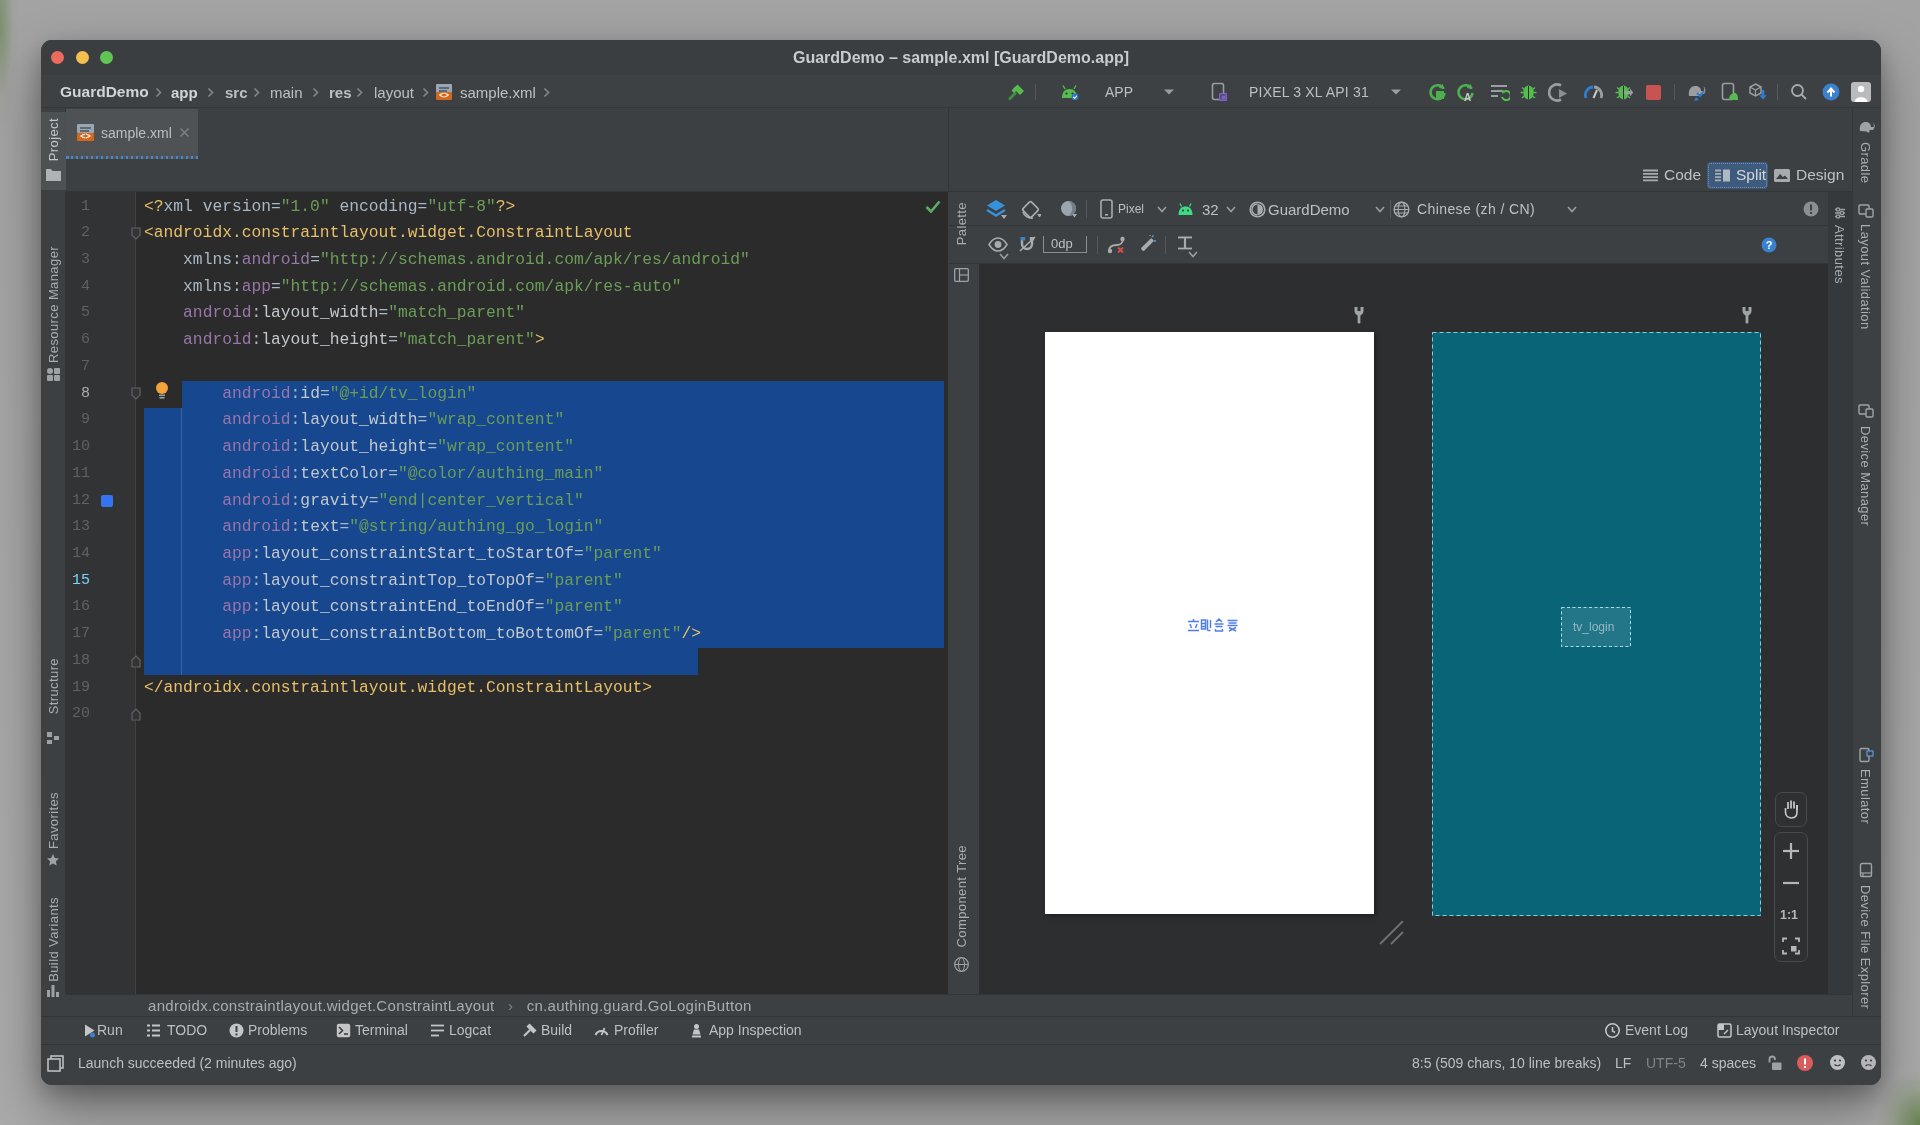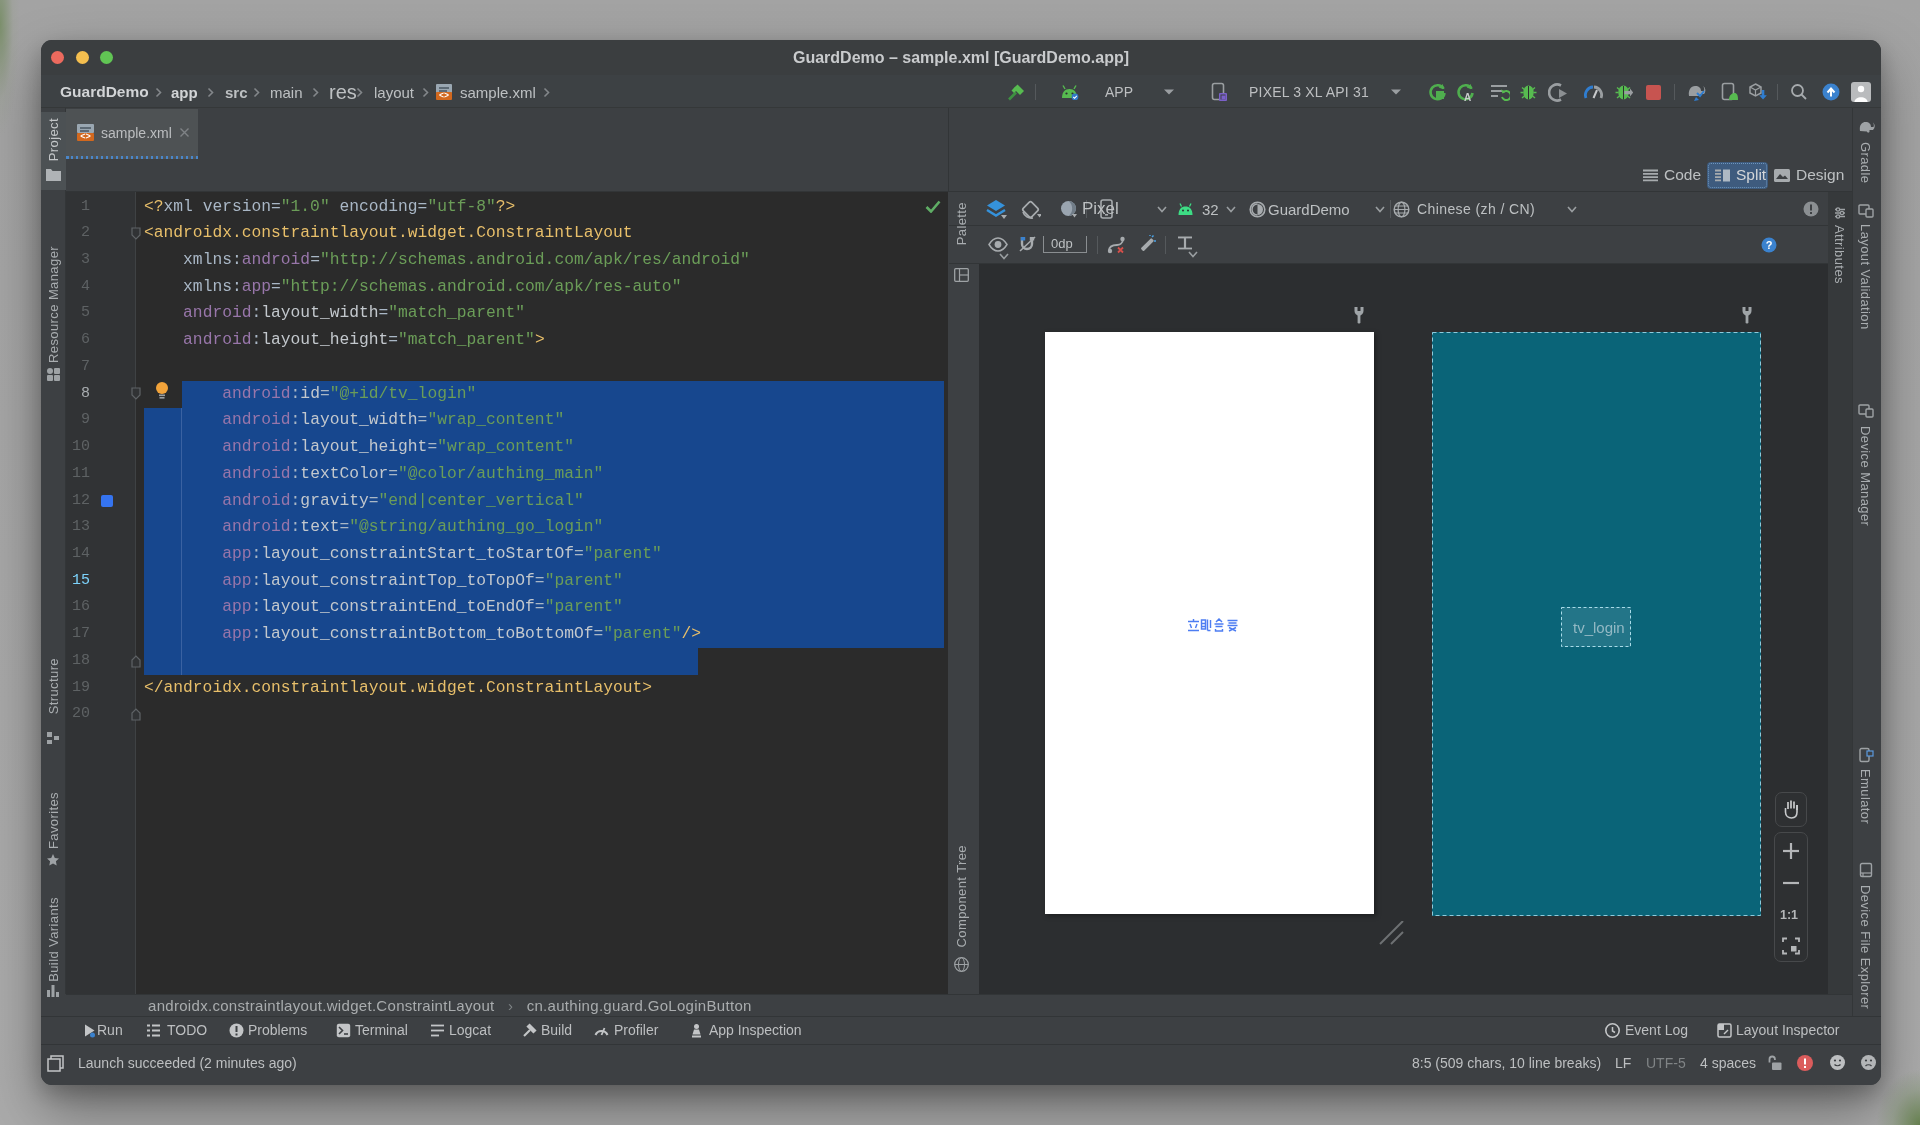--- a/index.html
+++ b/index.html
@@ -24,21 +24,21 @@
 <div class="abs" style="left:0;top:0;width:1840px;height:35px;background:#3b3e40"></div>
 <div class="abs" style="left:9.5px;top:10.5px;width:13px;height:13px;border-radius:50%;background:#ec6a5e"></div>
 <div class="abs" style="left:34.5px;top:10.5px;width:13px;height:13px;border-radius:50%;background:#f5bf4f"></div>
 <div class="abs" style="left:58.5px;top:10.5px;width:13px;height:13px;border-radius:50%;background:#61c554"></div>
 <div class="abs" style="left:920px;top:17.5px;transform:translate(-50%,-50%);font-size:16px;font-weight:700;color:#c9cbcd;white-space:nowrap">GuardDemo – sample.xml [GuardDemo.app]</div>
 <div class="abs" style="left:0;top:35px;width:1840px;height:33px;background:#3d4144;border-bottom:1px solid #353839"></div>
 <div class="abs cv" style="left:19px;top:52px;font-size:15.5px;font-weight:700;color:#d2d4d6;white-space:nowrap">GuardDemo</div>
 <div class="abs cv" style="left:130px;top:52px;font-size:15px;font-weight:700;color:#d2d4d6;white-space:nowrap">app</div>
 <div class="abs cv" style="left:184px;top:52px;font-size:15px;font-weight:700;color:#bdc0c2;white-space:nowrap">src</div>
 <div class="abs cv" style="left:229px;top:52px;font-size:15px;font-weight:400;color:#bdc0c2;white-space:nowrap">main</div>
-<div class="abs cv" style="left:288px;top:52px;font-size:20px;font-weight:400;color:#bdc0c2;white-space:nowrap">res</div>
+<div class="abs cv" style="left:288px;top:52px;font-size:15px;font-weight:700;color:#bdc0c2;white-space:nowrap">res</div>
 <div class="abs cv" style="left:333px;top:52px;font-size:15px;font-weight:400;color:#bdc0c2;white-space:nowrap">layout</div>
 <svg class="abs" style="left:114px;top:46.5px" width="7" height="11" viewBox="0 0 7 11">
       <path d="M1.5 1.5 L5.5 5.5 L1.5 9.5" stroke="#83878a" stroke-width="1.6" fill="none"></path>
     </svg>
 <svg class="abs" style="left:166px;top:46.5px" width="7" height="11" viewBox="0 0 7 11">
       <path d="M1.5 1.5 L5.5 5.5 L1.5 9.5" stroke="#83878a" stroke-width="1.6" fill="none"></path>
     </svg>
 <svg class="abs" style="left:212px;top:46.5px" width="7" height="11" viewBox="0 0 7 11">
       <path d="M1.5 1.5 L5.5 5.5 L1.5 9.5" stroke="#83878a" stroke-width="1.6" fill="none"></path>
     </svg>
@@ -345,21 +345,21 @@
 <svg class="abs" style="left:1019px;top:160px" width="19" height="19" viewBox="0 0 19 19">
       <circle cx="8.5" cy="8.5" r="7.5" fill="#9aa5b0"></circle>
       <path d="M8.5 1 A7.5 7.5 0 0 1 8.5 16 A9.5 9.5 0 0 0 8.5 1z" fill="#717d88"></path>
       <path d="M12 14 h5 l-2.5 3.5z" fill="#a7abae"></path>
     </svg>
 <div class="abs" style="left:1045px;top:160px;width:1px;height:18px;background:#55595c"></div>
 <svg class="abs" style="left:1059px;top:159px" width="13" height="20" viewBox="0 0 13 20">
       <rect x="1" y="1" width="11" height="18" rx="2" stroke="#a7abae" stroke-width="1.6" fill="none"></rect>
       <rect x="5" y="15" width="3" height="1.6" fill="#a7abae"></rect>
     </svg>
-<div class="abs cv" style="left:1041px;top:169px;font-size:17px;color:#bdc0c2">Pixel</div>
+<div class="abs cv" style="left:1077px;top:169px;font-size:12px;color:#bdc0c2">Pixel</div>
 <svg class="abs" style="left:1116px;top:166px" width="10" height="7" viewBox="0 0 10 7">
       <path d="M1 1 L5 5.5 L9 1" stroke="#9a9ea1" stroke-width="1.6" fill="none"></path>
     </svg>
 <svg class="abs" style="left:1136px;top:162px" width="17" height="14" viewBox="0 0 17 14">
       <path d="M1.5 13 C1.5 7 4.5 4.5 8.5 4.5 C12.5 4.5 15.5 7 15.5 13 Z" fill="#3ddc84"></path>
       <line x1="4.5" y1="4.5" x2="3" y2="1.5" stroke="#3ddc84" stroke-width="1.3"></line>
       <line x1="12.5" y1="4.5" x2="14" y2="1.5" stroke="#3ddc84" stroke-width="1.3"></line>
       <circle cx="6" cy="8.5" r="1" fill="#2c2f31"></circle>
       <circle cx="11" cy="8.5" r="1" fill="#2c2f31"></circle>
     </svg>
@@ -481,21 +481,21 @@
       </g>
     </svg>
 <div class="abs" style="left:1391px;top:292px;width:329px;height:584px;background:#0a6478"></div>
 <svg class="abs" style="left:1391px;top:292px" width="329" height="584">
       <rect x="0.5" y="0.5" width="328" height="583" fill="none" stroke="#8ecbdc" stroke-width="1" stroke-dasharray="4 3"></rect>
     </svg>
 <div class="abs" style="left:1520px;top:567px;width:70px;height:40px;background:rgba(190,225,235,.14)"></div>
 <svg class="abs" style="left:1520px;top:567px" width="70" height="40">
       <rect x="0.5" y="0.5" width="69" height="39" fill="none" stroke="#a8dbe8" stroke-width="1" stroke-dasharray="3 2.5"></rect>
     </svg>
-<div class="abs cv" style="left:1532px;top:587px;font-size:15px;color:#93b9c4">tv_login</div>
+<div class="abs cv" style="left:1532px;top:587px;font-size:12px;color:#93b9c4">tv_login</div>
 <svg class="abs" style="left:1337px;top:881px" width="27" height="24" viewBox="0 0 27 24">
       <g stroke="#6e7173" stroke-width="2">
         <line x1="2" y1="23" x2="25" y2="0"></line>
         <line x1="13" y1="23" x2="25" y2="11"></line>
       </g>
     </svg>
 <div class="abs" style="left:1734px;top:752px;width:32px;height:35px;background:#2e3032;border:1px solid #47494b;border-radius:7px"></div>
 <svg class="abs" style="left:1742px;top:759px" width="17" height="20" viewBox="0 0 17 20">
       <path d="M2.5 9 V13 C2.5 17 5.5 19 8.5 19 C11.5 19 14 17 14 13 V6" stroke="#c8cacc" stroke-width="1.6" fill="none"></path>
       <g stroke="#c8cacc" stroke-width="1.7">

